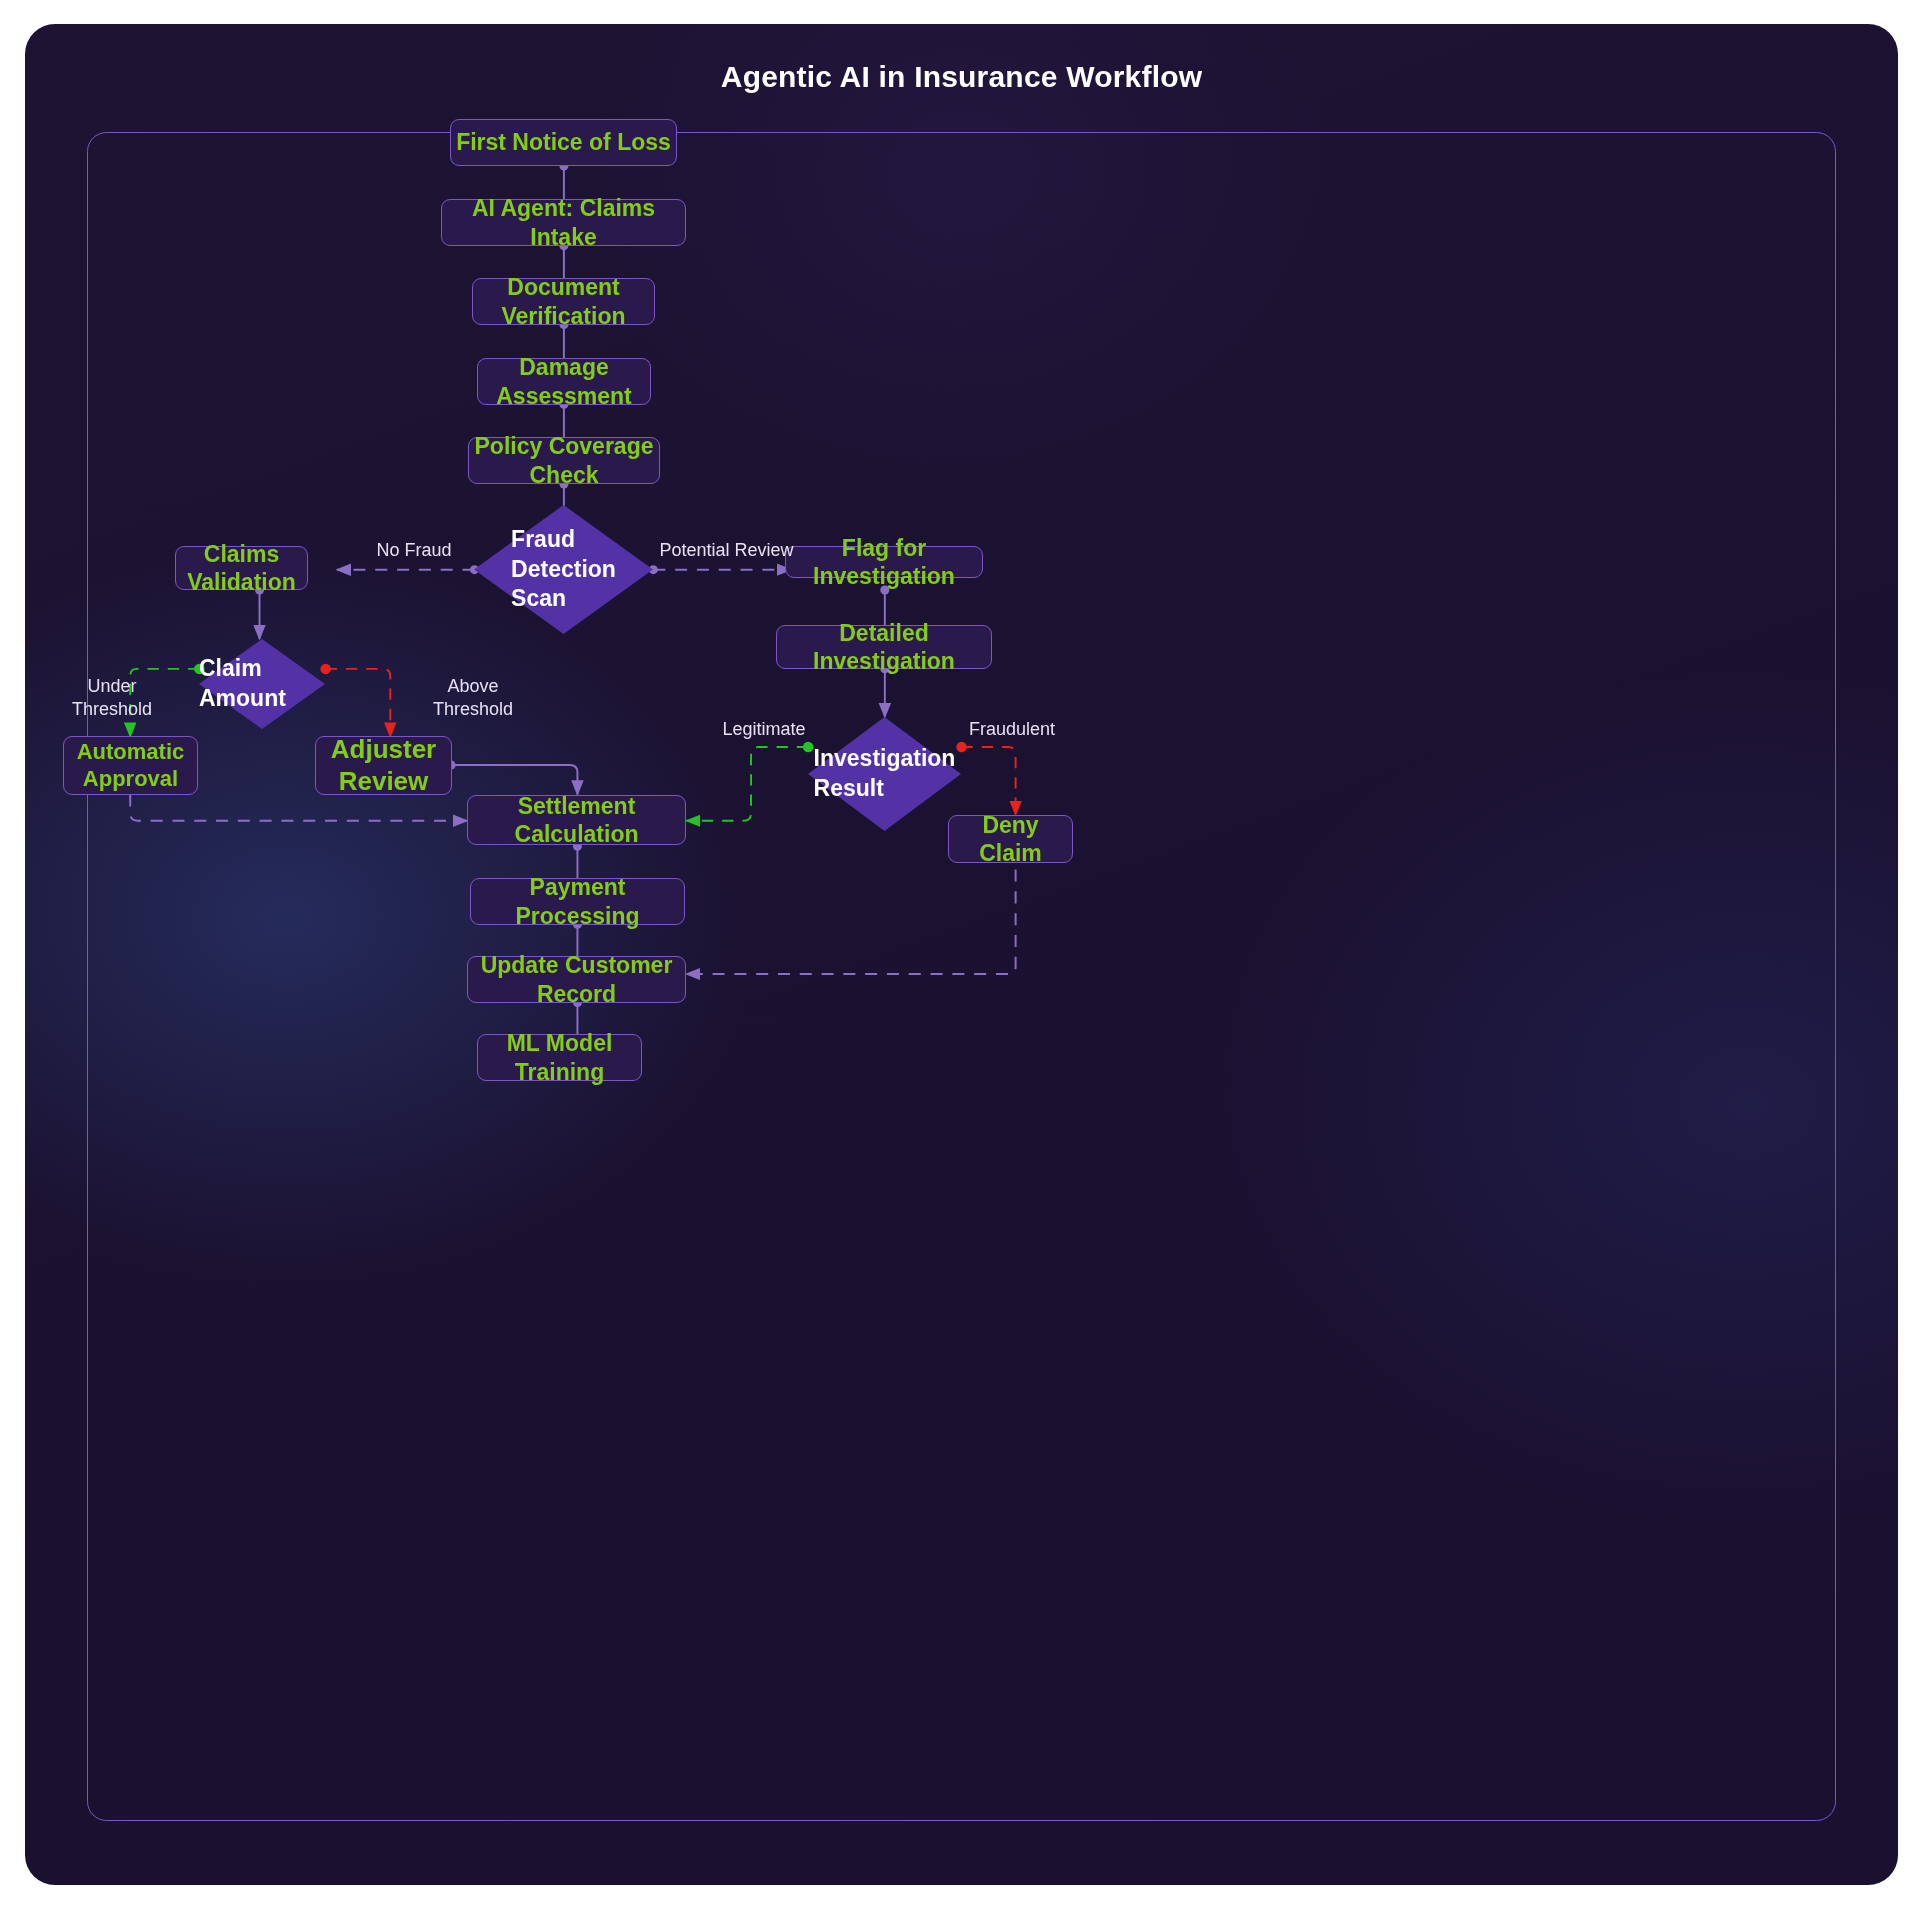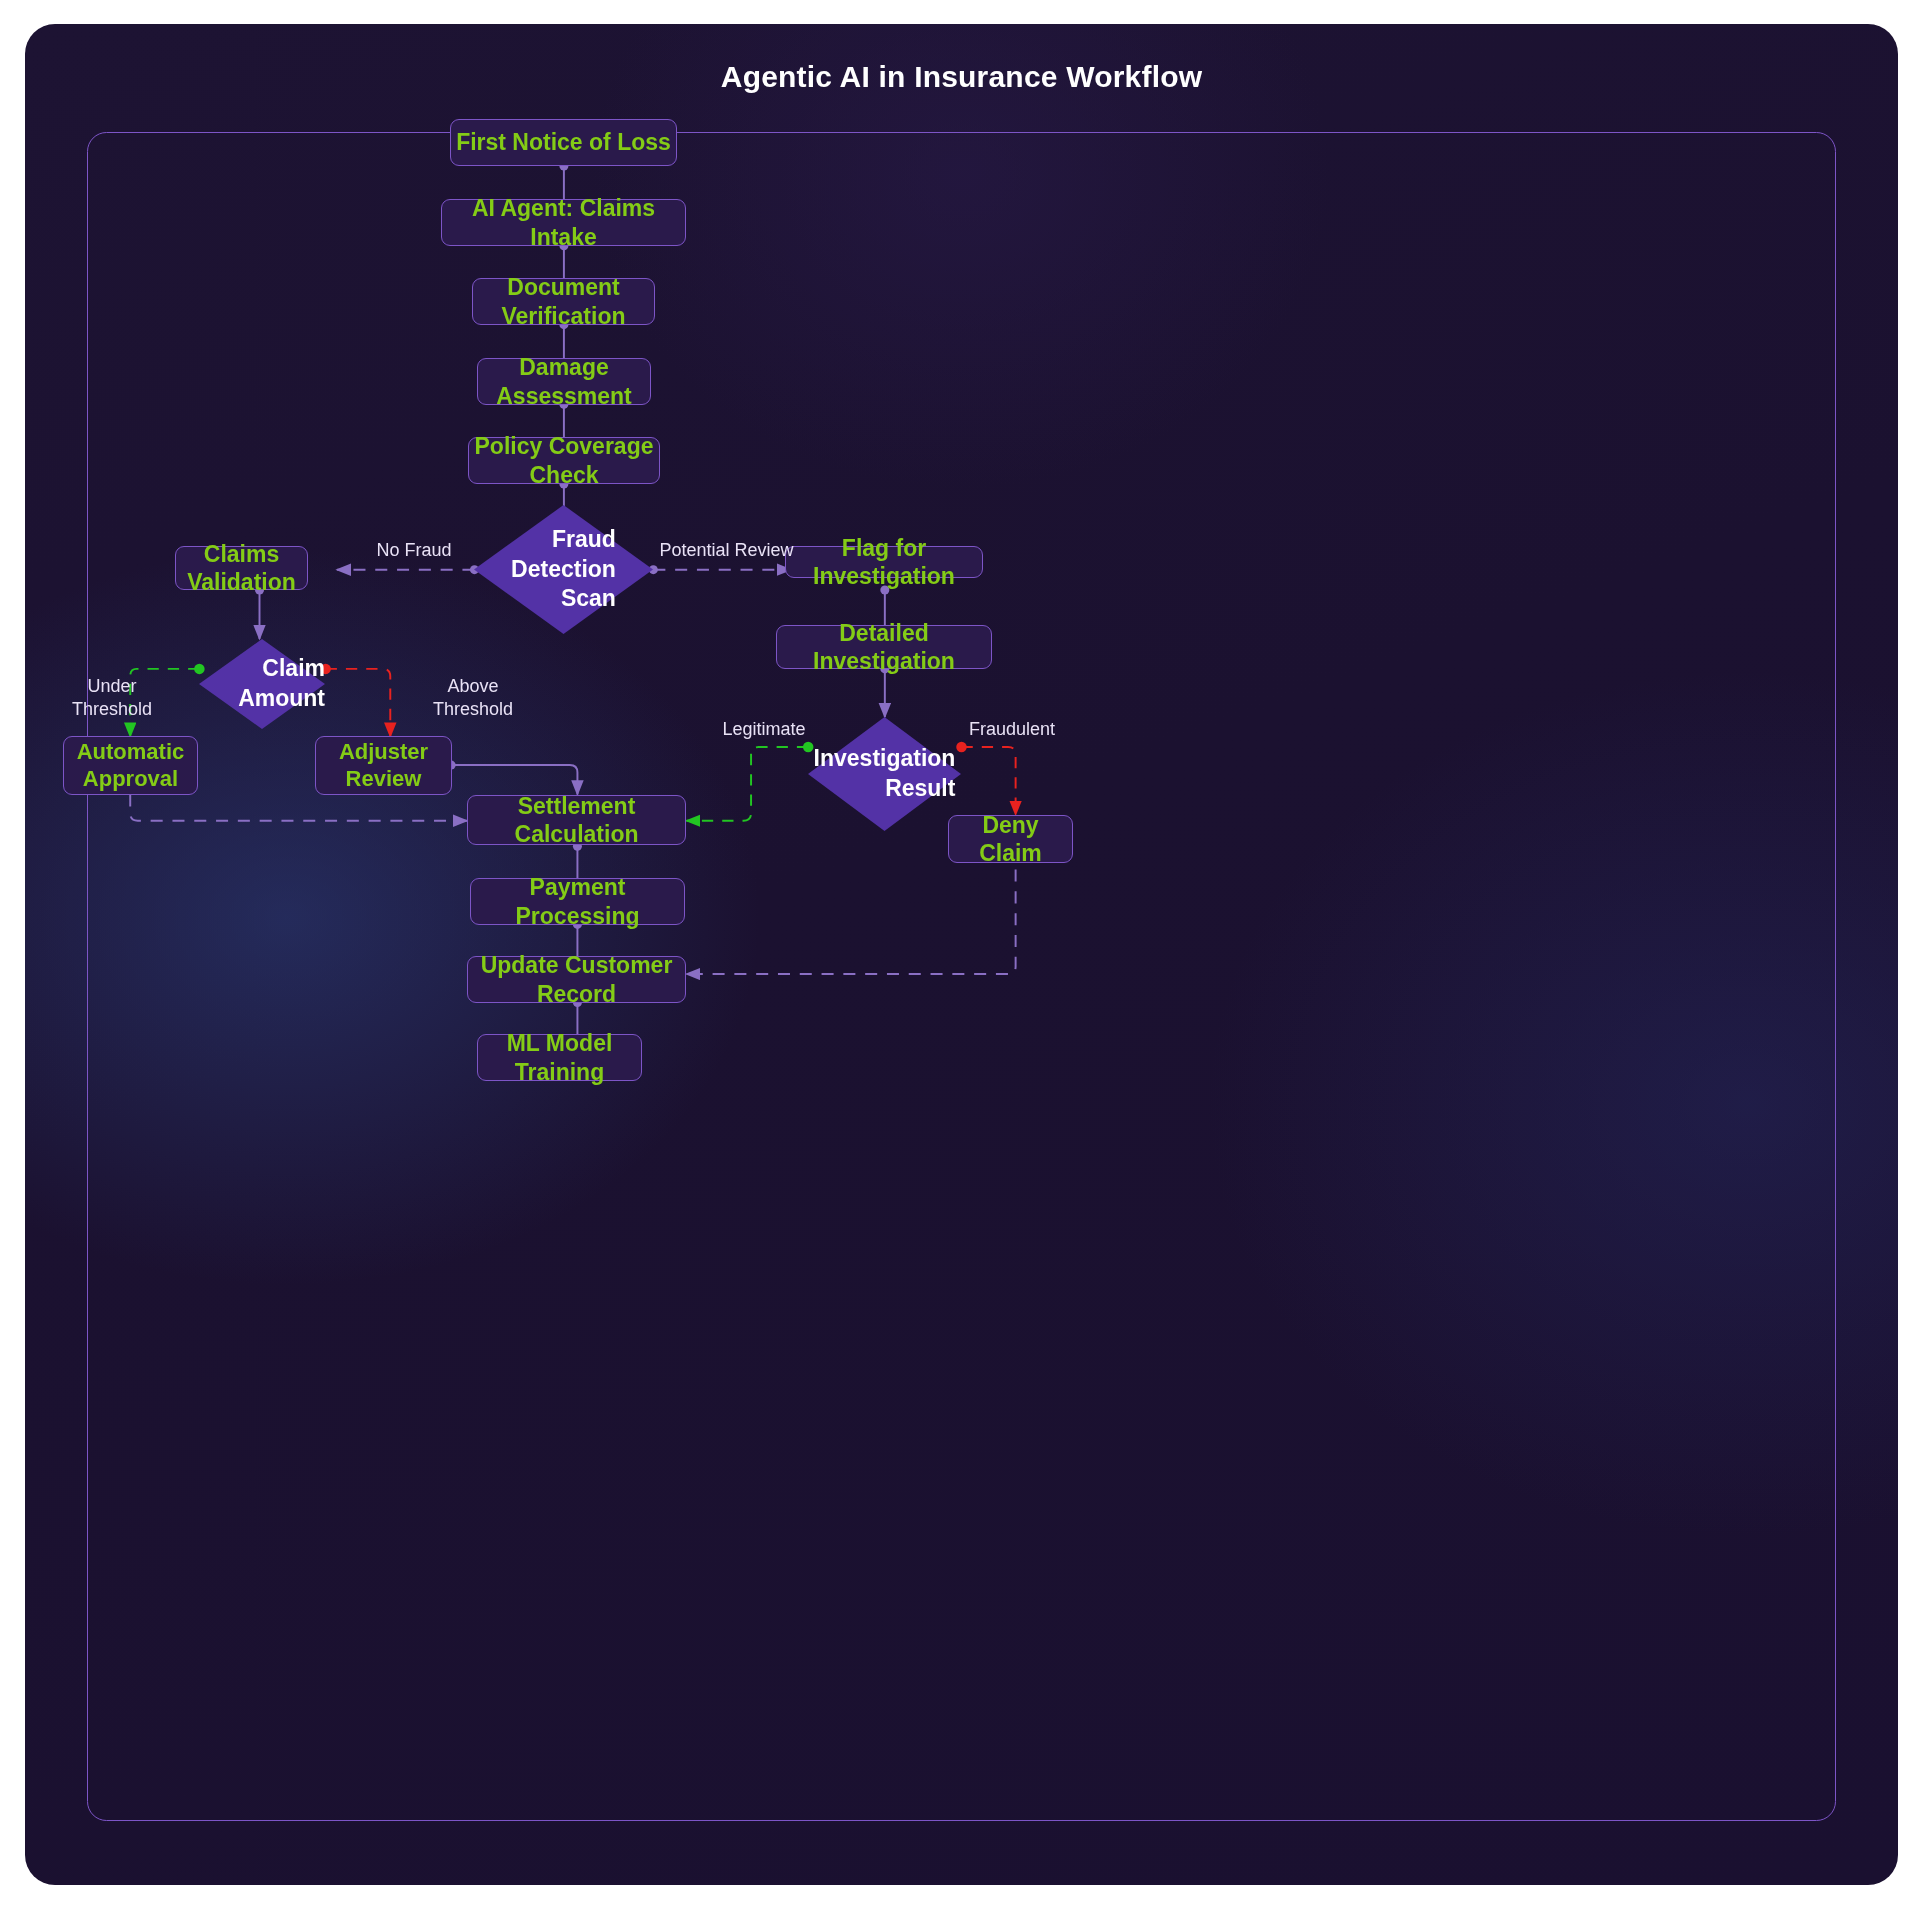--- a/index.html
+++ b/index.html
@@ -96,21 +96,21 @@
     clip-path: polygon(50% 0%, 100% 50%, 50% 100%, 0% 50%);
   }
   .diamond-label {
     position: absolute;
     left: 0; top: 0;
     width: 100%;
     height: 100%;
     display: flex;
     align-items: center;
     justify-content: center;
-    text-align: right;
+    text-align: left;
     color: #ffffff;
     font-size: 23px;
     font-weight: bold;
     line-height: 1.3;
     white-space: pre-line;
   }
   
   .edge-label {
     position: absolute;
     color: #e9e2f6;
@@ -278,21 +278,21 @@
 
     <div class="diamond-wrap" style="left:783px; top:693px; width:153px; height:114px;">
       <div class="diamond-shape"></div>
       <div class="diamond-label">Investigation
 Result</div>
     </div>
 
     <div class="node" style="left:38px; top:712px; width:135px; height:59px; font-size:22px;">Automatic
 Approval</div>
 
-    <div class="node" style="left:290px; top:712px; width:137px; height:59px; font-size:22px;">Adjuster
+    <div class="node" style="left:290px; top:712px; width:137px; height:59px; font-size:26px;">Adjuster
 Review</div>
 
     <div class="node" style="left:923px; top:791px; width:125px; height:48px;">Deny Claim</div>
 
     <div class="node" style="left:442px; top:771px; width:219px; height:50px;">Settlement Calculation</div>
 
     <div class="node" style="left:445px; top:854px; width:215px; height:47px;">Payment Processing</div>
 
     <div class="node" style="left:442px; top:932px; width:219px; height:47px;">Update Customer Record</div>
 

